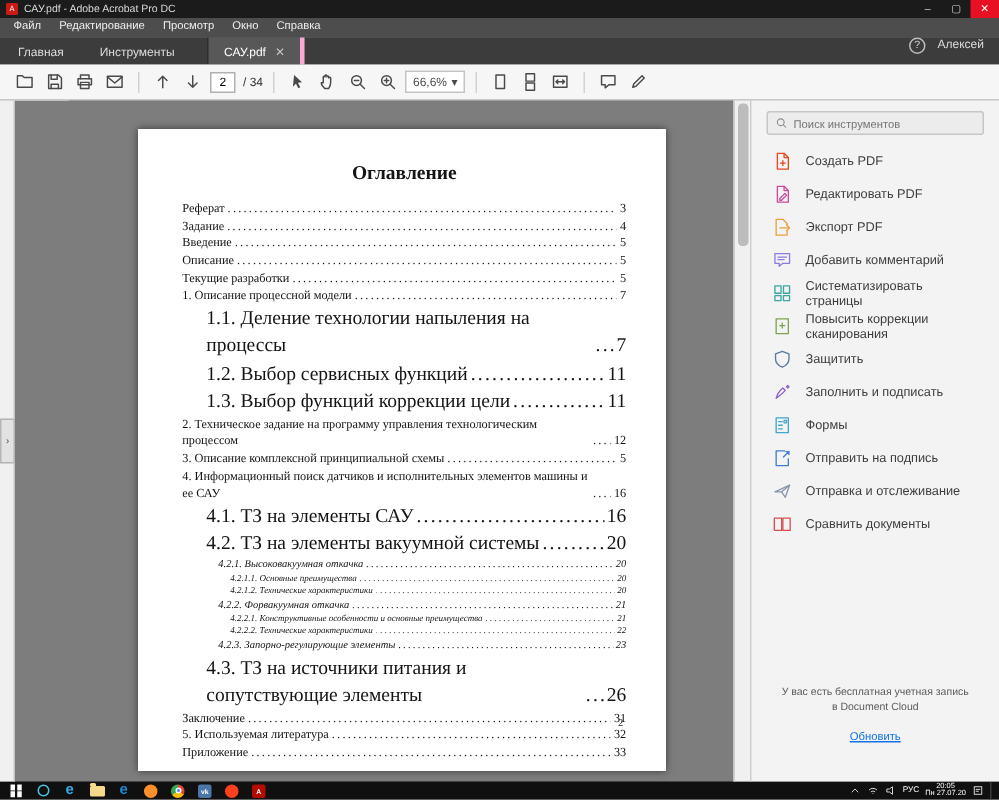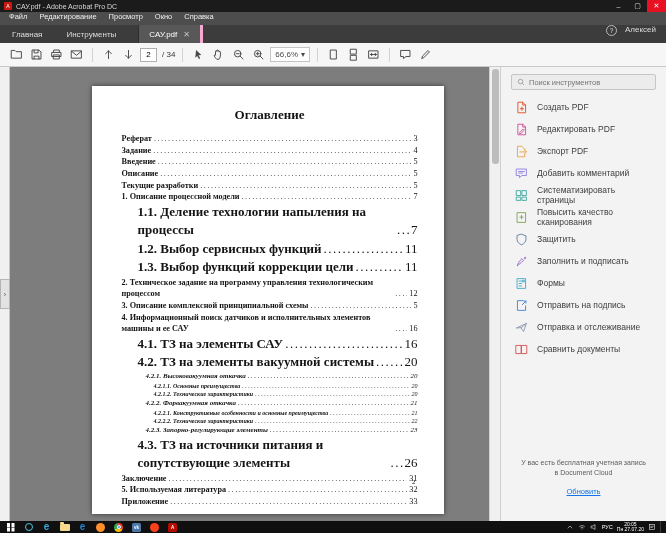--- a/index.html
+++ b/index.html
@@ -36,21 +36,21 @@
   .zoom-box { display:flex; align-items:center; font-size:8px; gap:3px; border:1px solid #c4c4c4; background:#fff; padding:1px 4px; height:15px; }
 
   
   .content { flex:1; display:flex; min-height:0; }
   .nav-strip { width:10px; background:#f0f0f0; border-right:1px solid #c4c4c4; position:relative; }
   .nav-handle { position:absolute; top:212px; left:0; width:10px; height:30px; background:#e2e2e2; border:1px solid #b5b5b5; display:flex; align-items:center; justify-content:center; font-size:7px; color:#555; }
   .doc-area { flex:1; overflow:hidden; display:flex; justify-content:center; background:#7d7d7d;margin-left:36px; }
   .page { width:352px; height:428px; background:#fff; margin-top:19px; box-shadow:0 0 5px rgba(0,0,0,.55); position:relative; padding:12px 26px 0 30px; font-family:"Liberation Serif", serif; color:#141414; }
   .page-title { text-align:center; font-size:13px; font-weight:bold; margin:9px 0 10px; }
   .toc-row { display:flex; line-height:1.42; }
-  .toc-text { flex:0 1 auto;font-weight:bold; }
+  .toc-text { flex:0 1 auto; }
   .leader { flex:1 1 12px; min-width:12px; overflow:hidden; white-space:nowrap; letter-spacing:1.5px; margin:0 2px; align-self:flex-end; }
   .toc-page { align-self:flex-end; }
   .lvl0, .lvl1 { font-size:8.2px; }
   .lvl2 { font-size:13px; padding-left:16px; }
   .lvl3 { font-size:7px; font-style:italic; padding-left:24px; }
   .lvl4 { font-size:6px; font-style:italic; padding-left:32px; }
   .page-num { position:absolute; bottom:28px; right:28px; font-size:7px; }
 
   .scrollbar { width:11px; background:#f0f0f0; border-left:1px solid #d0d0d0; position:relative; }
   .scroll-thumb { position:absolute; top:2px; left:2px; width:7px; height:95px; background:#bcbcbc; border-radius:3px; }
@@ -425,21 +425,21 @@
             </span>
             <span>Систематизировать страницы</span>
           </div>
           <div class="tool-item">
             <span class="tool-icon" style="color: rgb(127, 163, 78);">
               <svg viewBox="0 0 16 16">
                 <rect x="3" y="2" width="10" height="12"></rect>
                 <path d="M8 5.5v4M6 7.5h4"></path>
               </svg>
             </span>
-            <span>Повысить качество сканирования</span>
+            <span>Повысить коррекции сканирования</span>
           </div>
           <div class="tool-item">
             <span class="tool-icon" style="color: rgb(91, 122, 157);">
               <svg viewBox="0 0 16 16">
                 <path d="M8 1.5l5.5 2v4.2c0 3.3-2.3 5.4-5.5 6.8-3.2-1.4-5.5-3.5-5.5-6.8V3.5z"></path>
               </svg>
             </span>
             <span>Защитить</span>
           </div>
           <div class="tool-item">

